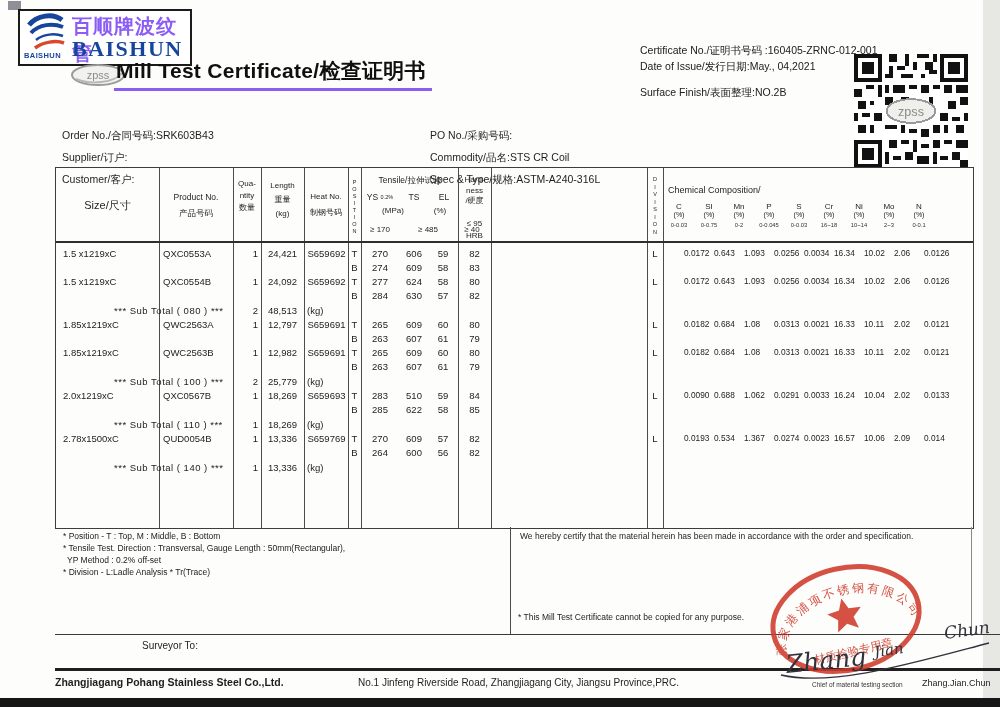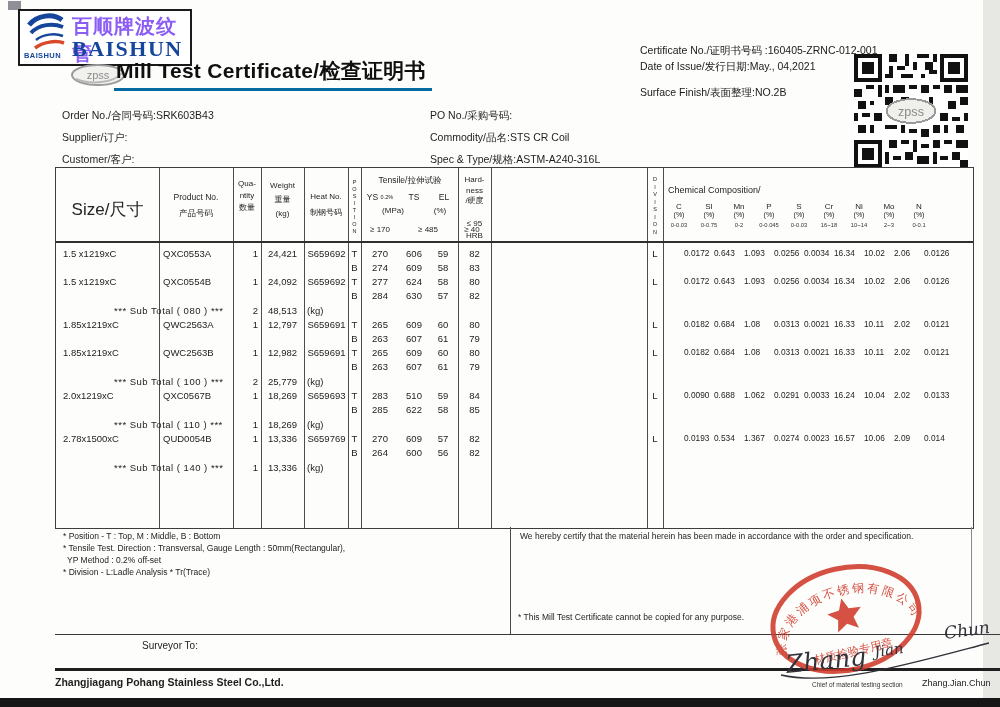--- a/index.html
+++ b/index.html
@@ -9,37 +9,37 @@
   .pre{white-space:pre-line;}
   
   .logo-box{left:18px;top:9px;width:170px;height:53px;border:2px solid #1b1b1b;background:#fff;}
   .logo-swoosh{left:3px;top:1px;}
   .logo-baishun-sm{left:4px;top:40px;font-size:7.5px;font-weight:bold;color:#16459c;letter-spacing:.4px;}
   .logo-cn{left:52px;top:2px;font-size:20px;font-weight:bold;color:#8b5cf6;letter-spacing:1px;}
   .logo-en{left:52px;top:25px;font-size:22px;font-weight:bold;color:#16459c;
            font-family:"Liberation Serif",serif;letter-spacing:1.5px;}
   .zpss-oval{left:70px;top:63px;}
   .doc-title{left:114px;top:57px;font-size:21px;font-weight:bold;color:#101010;
-             border-bottom:3px solid #0369a1;padding:0 6px 3px 2px;letter-spacing:.3px;}
+             border-bottom:3px solid #8b5cf6;padding:0 6px 3px 2px;letter-spacing:.3px;}
   .hdr-right{font-size:10.5px;color:#202020;}
   .cert-no{left:640px;top:44px;}
   .date-issue{left:640px;top:60px;}
   .surface{left:640px;top:86px;}
   .qr{left:853px;top:54px;}
   .corner-mark{left:8px;top:1px;width:13px;height:9px;background:#8f8f98;}
   .right-band{left:983px;top:0;width:17px;height:699px;background:#e7e7e3;}
   .bottom-band{left:0;top:698px;width:1000px;height:9px;background:#161616;}
   
-  .oi{font-size:10.5px;}
+  .oi{font-size:10.5px;margin-top:20px;}
   
   .tbl{left:55px;top:167px;width:917px;height:360px;border:1.5px solid #3d3d3d;background:transparent;}
   .vline{position:absolute;top:0;bottom:0;width:1px;background:#4c4c4c;}
   .hd-line{position:absolute;left:0;right:0;top:73px;height:2px;background:#2f2f2f;}
   .hcell{position:absolute;text-align:center;color:#242424;}
-  .h-size{left:0;width:103px;top:30px;font-size:17px;}
+  .h-size{left:0;width:103px;top:30px;font-size:11px;}
   .h-prod{left:103px;width:74px;top:21px;font-size:8.5px;line-height:16px;}
   .h-qty{left:177px;width:28px;top:10px;font-size:8px;line-height:12px;}
   .h-wt{left:205px;width:43px;top:11px;font-size:8px;line-height:14px;}
   .h-heat{left:248px;width:44px;top:21px;font-size:8px;line-height:16px;}
   .h-posv{left:292px;width:13px;top:11px;font-size:5.5px;line-height:7px;}
   .h-tens{left:306px;width:96px;top:7px;font-size:8.5px;}
   .tens-grid{position:absolute;left:306px;display:grid;grid-template-columns:36px 32px 28px;
              text-align:center;font-size:8.5px;}
   .tg-cols{top:24px;} .tg-mins{top:57px;font-size:8px;gap:14px;}
   .h-mpa{left:306px;width:62px;top:38px;font-size:8px;}
@@ -169,21 +169,21 @@
     <div class="vline" style="left:591px"></div>
     <div class="vline" style="left:607px"></div>
     <div class="hd-line"></div>
 
     <div class="hcell h-size">Size/尺寸</div>
     <div class="hcell h-prod pre">Product No.
 产品号码</div>
     <div class="hcell h-qty pre">Qua-
 ntity
 数量</div>
-    <div class="hcell h-wt pre">Weight
+    <div class="hcell h-wt pre">Length
 重量
 (kg)</div>
     <div class="hcell h-heat pre">Heat No.
 制钢号码</div>
     <div class="hcell h-posv pre">P
 O
 S
 I
 T
 I
@@ -493,20 +493,21 @@
   <div class="abs cert-vline"></div>
   <div class="abs cert-vline2"></div>
   <div class="abs certify">We hereby certify that the material herein has been made in accordance with the order and specification.</div>
   <div class="abs nocopy">* This Mill Test Certificate cannot be copied for any purpose.</div>
 
   <div class="abs hline-mid"></div>
   <div class="abs surveyor">Surveyor To:</div>
   <div class="abs hline-thick"></div>
 
   <div class="abs company">Zhangjiagang Pohang Stainless Steel Co.,Ltd.</div>
+  <div class="abs address">No.1 Jinfeng Riverside Road, Zhangjiagang City, Jiangsu Province,PRC.</div>
   <div class="abs chief">Chief of material testing section</div>
   <div class="abs signer">Zhang.Jian.Chun</div>
 
   <svg class="abs stamp" width="260" height="142" viewBox="0 0 260 142">
     <g transform="rotate(-13 93 70)" opacity="0.88">
       <ellipse cx="93" cy="70" rx="74" ry="51" fill="none" stroke="#cf3a2b" stroke-width="5"></ellipse>
       <path id="sealArc" d="M 27 94 A 67 47 0 1 1 161 90" fill="none"></path>
       <text font-size="12" fill="#cf3a2b" letter-spacing="2.5" font-family="Liberation Sans, sans-serif">
         <textPath href="#sealArc" startOffset="1%">张家港浦项不锈钢有限公司</textPath>
       </text>

